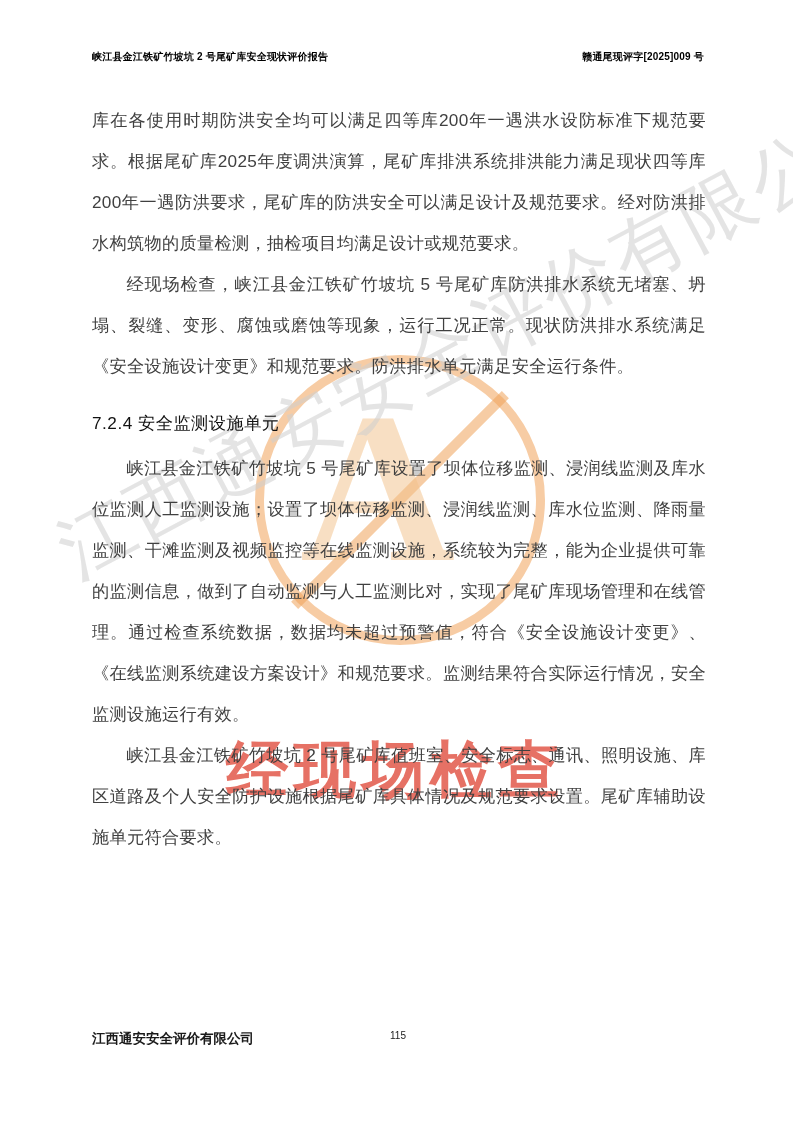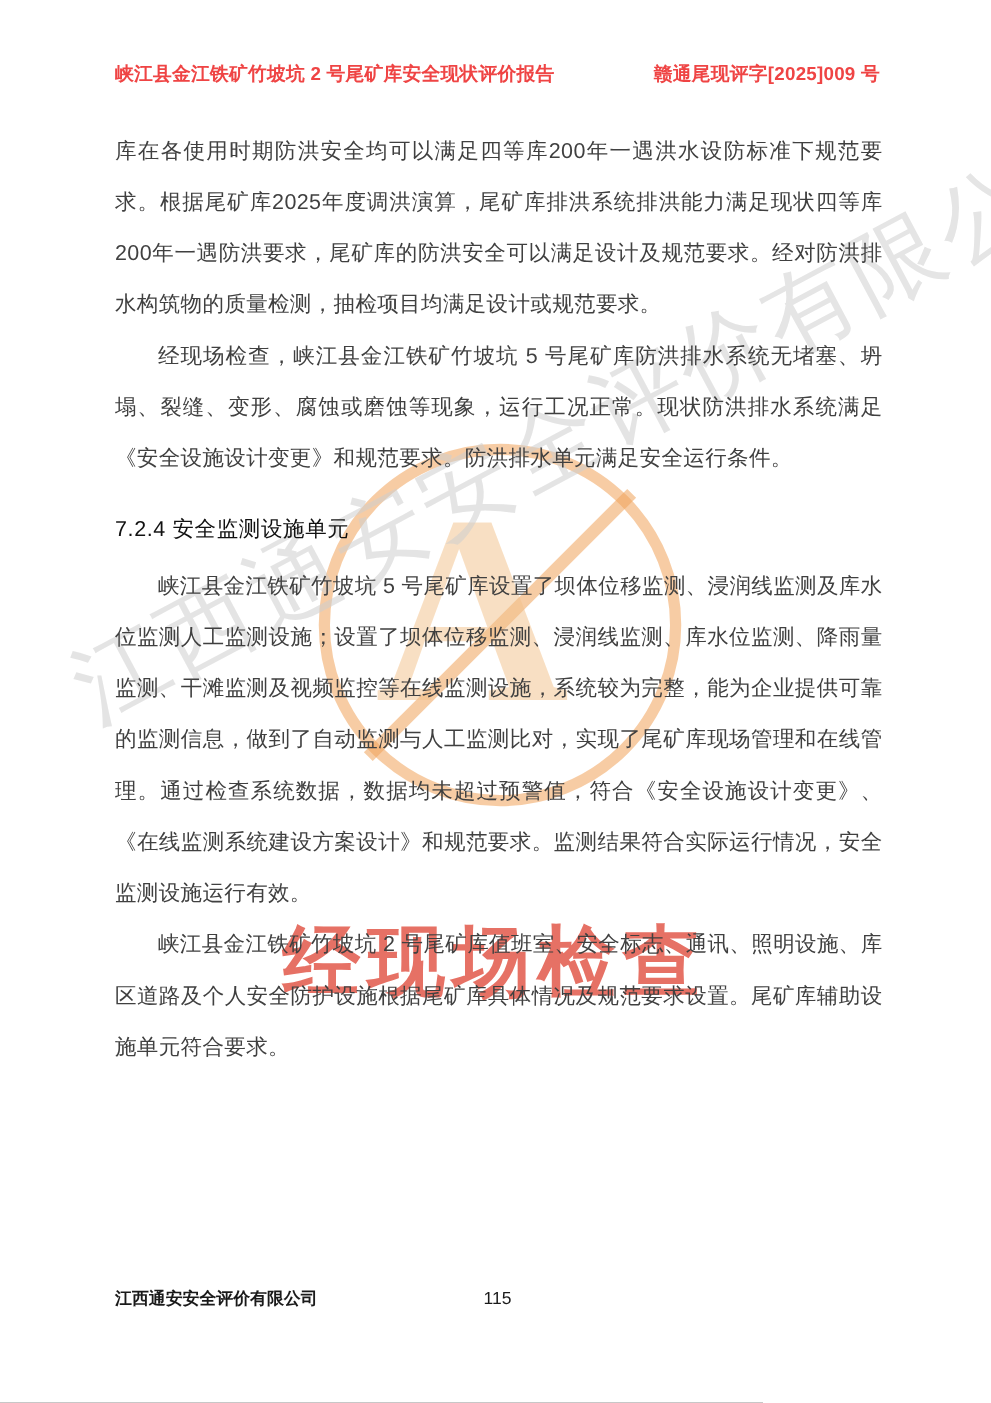--- a/index.html
+++ b/index.html
@@ -110,22 +110,22 @@
   }
 
   .header {
     position: absolute;
     left: 92px;
     top: 50px;
     width: 612px;
     display: flex;
     justify-content: space-between;
     align-items: flex-end;
-    font-size: 15px;
-    color: #ef4444;
+    font-size: 10px;
+    color: #000000;
     font-weight: bold;
   }
   .header .h-left { white-space: nowrap; letter-spacing: 0.2px; }
   .header .h-right { white-space: nowrap; letter-spacing: 0.2px; }
 
   .body-area {
     position: absolute;
     left: 92px;
     top: 100px;
     width: 614px;
@@ -162,21 +162,21 @@
     color: #1a1a1a;
     font-weight: bold;
   }
   .footer .f-left { white-space: nowrap; }
   .footer .f-page {
     position: absolute;
     left: 0;
     width: 612px;
     text-align: center;
     font-weight: normal;
-    font-size: 14px;
+    font-size: 10px;
   }
 </style>
 </head>
 <body>
 
 <div class="page">
 
   <div class="watermark">
     <div class="wm-stamp"></div>
     <div class="wm-slash"></div>

